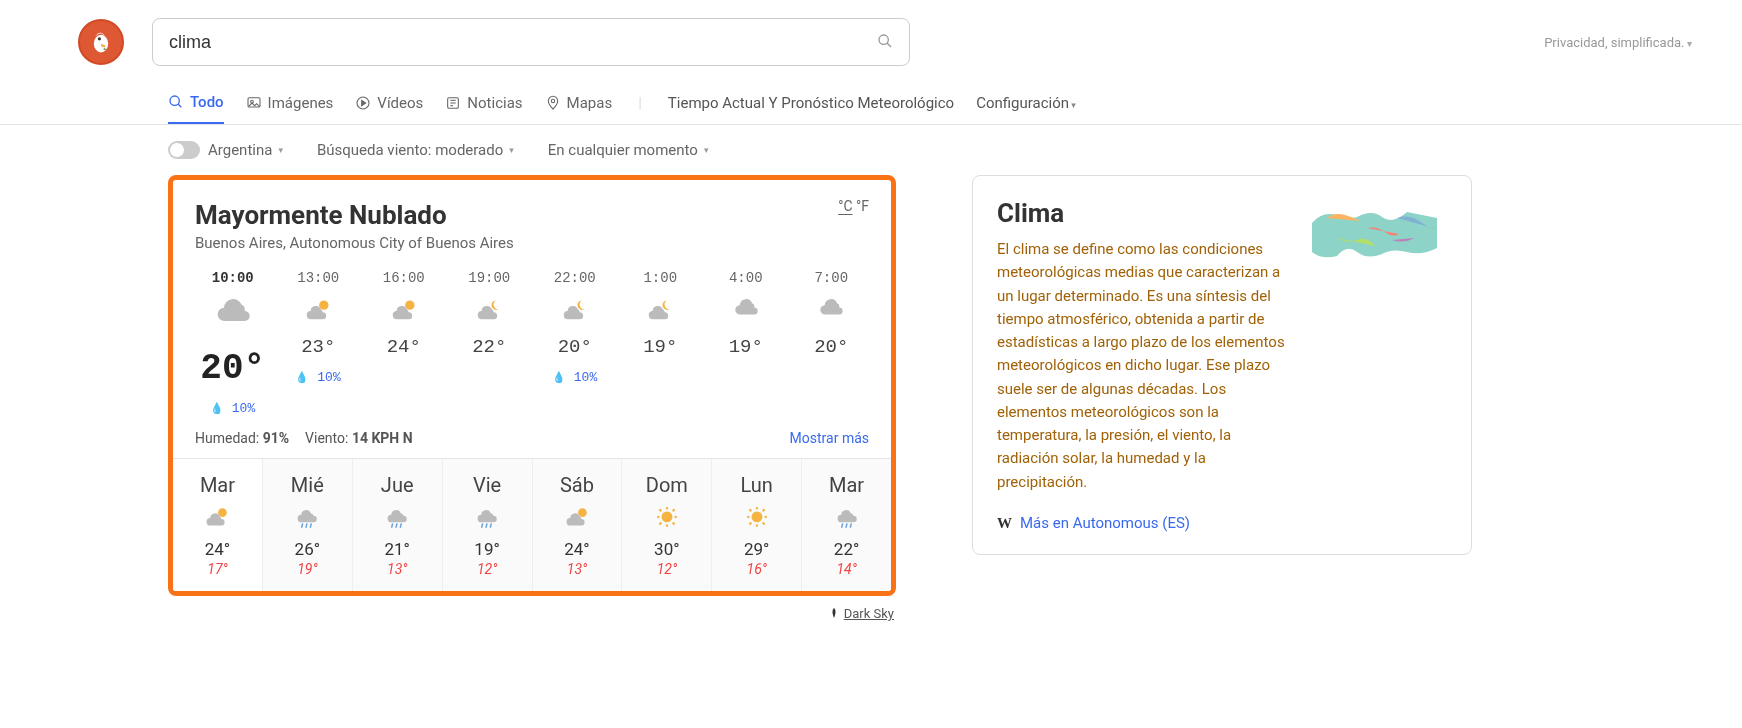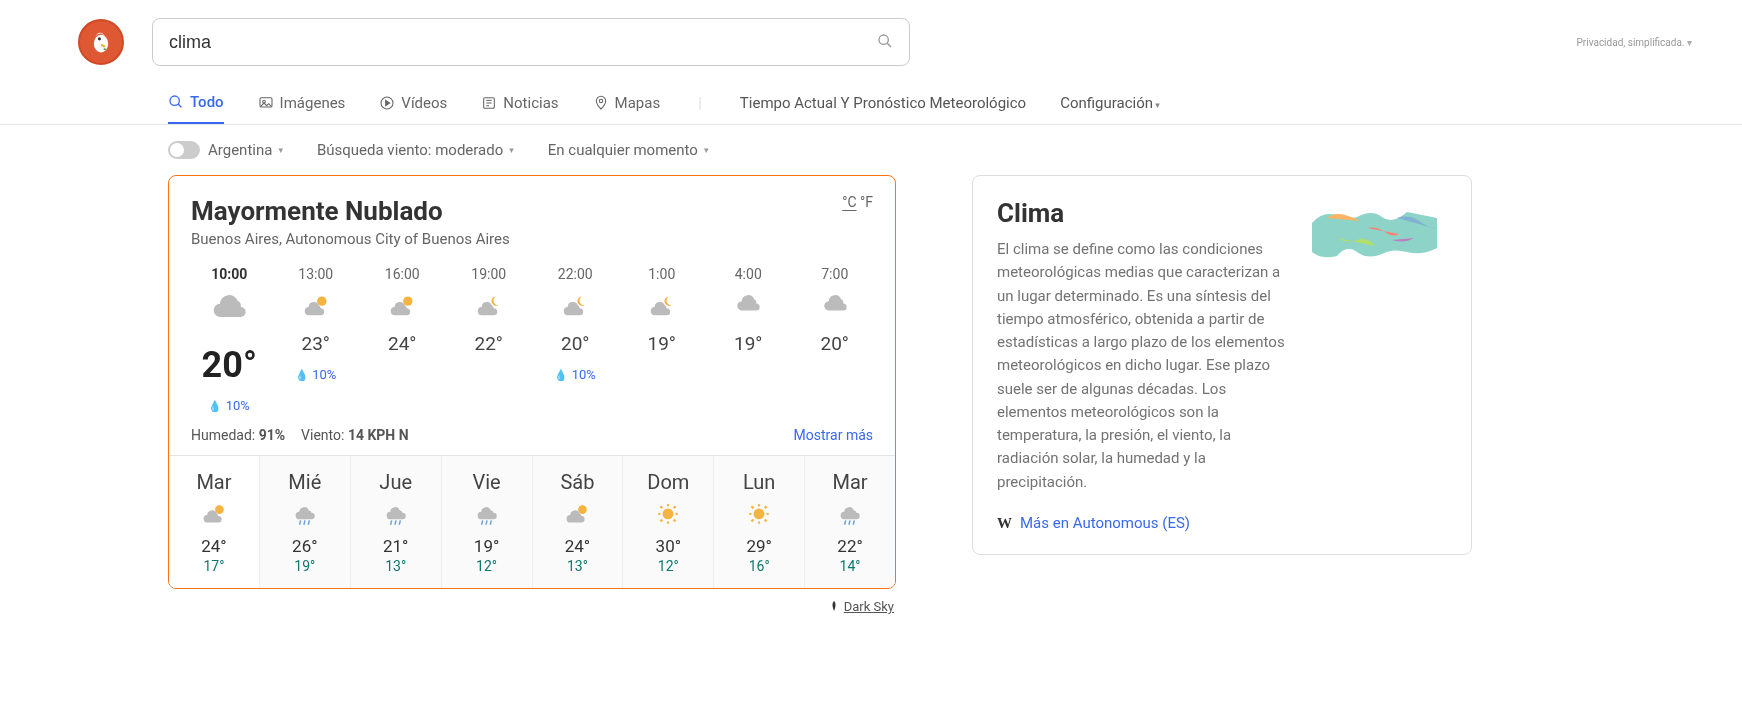--- a/index.html
+++ b/index.html
@@ -3,70 +3,70 @@
 <meta charset="utf-8">
 <style>
 * { margin: 0; padding: 0; box-sizing: border-box; }
 body { font-family: -apple-system, BlinkMacSystemFont, "Segoe UI", Roboto, Helvetica, Arial, sans-serif; background: #fff; color: #333; }
 .header { display: flex; align-items: center; padding: 18px 0 0 0; }
 .logo { width: 46px; height: 46px; border-radius: 50%; background: #de5833; display: flex; align-items: center; justify-content: center; margin-left: 78px; margin-right: 28px; border: 2px solid #d04a26; flex-shrink: 0; }
 .logo svg { width: 32px; height: 32px; }
 .searchbar { flex: 0 0 758px; height: 48px; border: 1px solid #ccc; border-radius: 8px; display: flex; align-items: center; padding: 0 16px; background: #fff; }
 .searchbar input { border: none; outline: none; flex: 1; font-size: 18px; color: #333; background: transparent; }
 .search-icon { color: #999; font-size: 20px; cursor: pointer; }
-.tagline { margin-left: auto; margin-right: 50px; color: #999; font-size: 10px; white-space: nowrap; }
+.tagline { margin-left: auto; margin-right: 50px; color: #999; font-size: 13px; white-space: nowrap; }
 .tagline:after { content: " ▾"; font-size: 10px; color: #aaa; }
 .tabs-wrap { border-bottom: 1px solid #e5e5e5; margin-top: 16px; }
-.tabs { display: flex; align-items: center; gap: 34px; padding: 0 0 0 168px; height: 42px; font-size: 15px; color: #666; }
+.tabs { display: flex; align-items: center; gap: 22px; padding: 0 0 0 168px; height: 42px; font-size: 15px; color: #666; }
 .tab { display: flex; align-items: center; gap: 6px; cursor: pointer; height: 42px; }
 .tab.active { color: #3969ef; border-bottom: 2px solid #3969ef; font-weight: 500; }
 .tab-sep { color: #ddd; margin: 0 4px; }
 .tab-ext { color: #555; }
 .config { color: #555; cursor: pointer; }
 .config:after { content: " ▾"; font-size: 9px; color: #888; }
 .filters { display: flex; align-items: center; gap: 34px; padding: 16px 0 16px 168px; font-size: 15px; color: #666; }
 .toggle { width: 32px; height: 18px; background: #ccc; border-radius: 9px; position: relative; display: inline-block; margin-right: 8px; vertical-align: middle; }
 .toggle:before { content:""; position:absolute; width:14px; height:14px; background:#fff; border-radius:50%; top:2px; left:2px; }
 .filter-item { cursor: pointer; display: inline-flex; align-items: center; }
 .filter-item:after { content: " ▾"; font-size: 9px; color: #999; margin-left: 6px; }
 .main { display: flex; padding: 0 0 30px 168px; gap: 76px; align-items: flex-start; }
-.weather-card { width: 728px; border: 1px solid #f97316; border-radius: 8px; overflow: hidden; }
+.weather-card { width: 728px; border: 5px solid #f97316; border-radius: 8px; overflow: hidden; }
 .w-header { padding: 20px 22px 6px 22px; position: relative; }
 .w-cond { font-size: 26px; font-weight: 700; color: #333; }
 .w-loc { font-size: 15px; color: #666; margin-top: 4px; }
 .units { position: absolute; top: 18px; right: 22px; font-size: 14px; color: #666; }
 .units .sel { text-decoration: underline; text-underline-offset: 3px; }
-.hourly { display: flex; padding: 12px 22px 6px 22px; gap: 10px; }
+.hourly { display: flex; padding: 12px 22px 6px 22px; gap: 10px; font-family: Liberation Mono, monospace; }
 .hcol { flex: 1; text-align: center; color: #666; }
 .hcol .ht { font-size: 14px; }
 .hcol.cur .ht { font-weight: 700; color: #333; }
 .hcol .hicon { height: 34px; display: flex; align-items: center; justify-content: center; margin-top: 8px; }
 .hcol.cur .hicon { height: 44px; }
 .hcol .htemp { font-size: 19px; color: #444; margin-top: 8px; }
 .hcol.cur .htemp { font-size: 36px; font-weight: 700; color: #222; margin-top: 10px; }
 .hcol .hprec { font-size: 13px; color: #3969ef; margin-top: 12px; }
 .meta-row { display: flex; padding: 8px 22px 12px 22px; font-size: 14px; color: #555; align-items: center; }
 .meta-left { display: flex; gap: 16px; }
 .meta-val { font-weight: 700; }
 .showmore { margin-left: auto; color: #3969ef; cursor: pointer; }
 .daily { display: flex; border-top: 1px solid #e5e5e5; background: #fafafa; }
 .dcol { flex: 1; text-align: center; padding: 14px 0 14px 0; border-right: 1px solid #eee; cursor: pointer; }
 .dcol:last-child { border-right: none; }
 .dcol.active { background: #fff; }
 .dcol .dday { font-size: 20px; color: #444; }
 .dcol .dicon { height: 30px; display: flex; align-items: center; justify-content: center; margin-top: 6px; }
 .dcol .dhi { font-size: 17px; color: #333; margin-top: 6px; }
-.dcol .dlo { font-size: 14px; color: #0f766e; margin-top: 2px; }
+.dcol .dlo { font-size: 14px; color: #ef4444; margin-top: 2px; font-style: italic; }
 .credit { text-align: right; padding-right: 2px; margin-top: 10px; width: 728px; font-size: 13px; }
 .credit a { color: #555; }
 .credit-icon { display:inline-block; vertical-align: middle; margin-right: 4px; }
 .side-card { width: 500px; border: 1px solid #ddd; border-radius: 8px; padding: 22px 24px; }
 .side-top { display: flex; gap: 16px; }
 .side-title { font-size: 26px; font-weight: 700; color: #333; margin-bottom: 10px; }
-.side-desc { font-size: 15px; color: #737373; line-height: 1.55; }
+.side-desc { font-size: 15px; color: #a16207; line-height: 1.55; }
 .worldmap { width: 140px; height: 70px; flex-shrink: 0; }
 .wiki-link { margin-top: 20px; font-size: 15px; }
 .wiki-link a { color: #3969ef; text-decoration: none; }
 .wiki-w { font-family: serif; font-weight: 600; margin-right: 8px; }
 svg.icon { width: 16px; height: 16px; }
 .cloud { fill: #bbb; }
 .sun { fill: #f5b342; }
 .rain { stroke: #6ea3dc; stroke-width: 1.4; }
 .drop { color: #3969ef; font-size: 11px; }
 </style>

